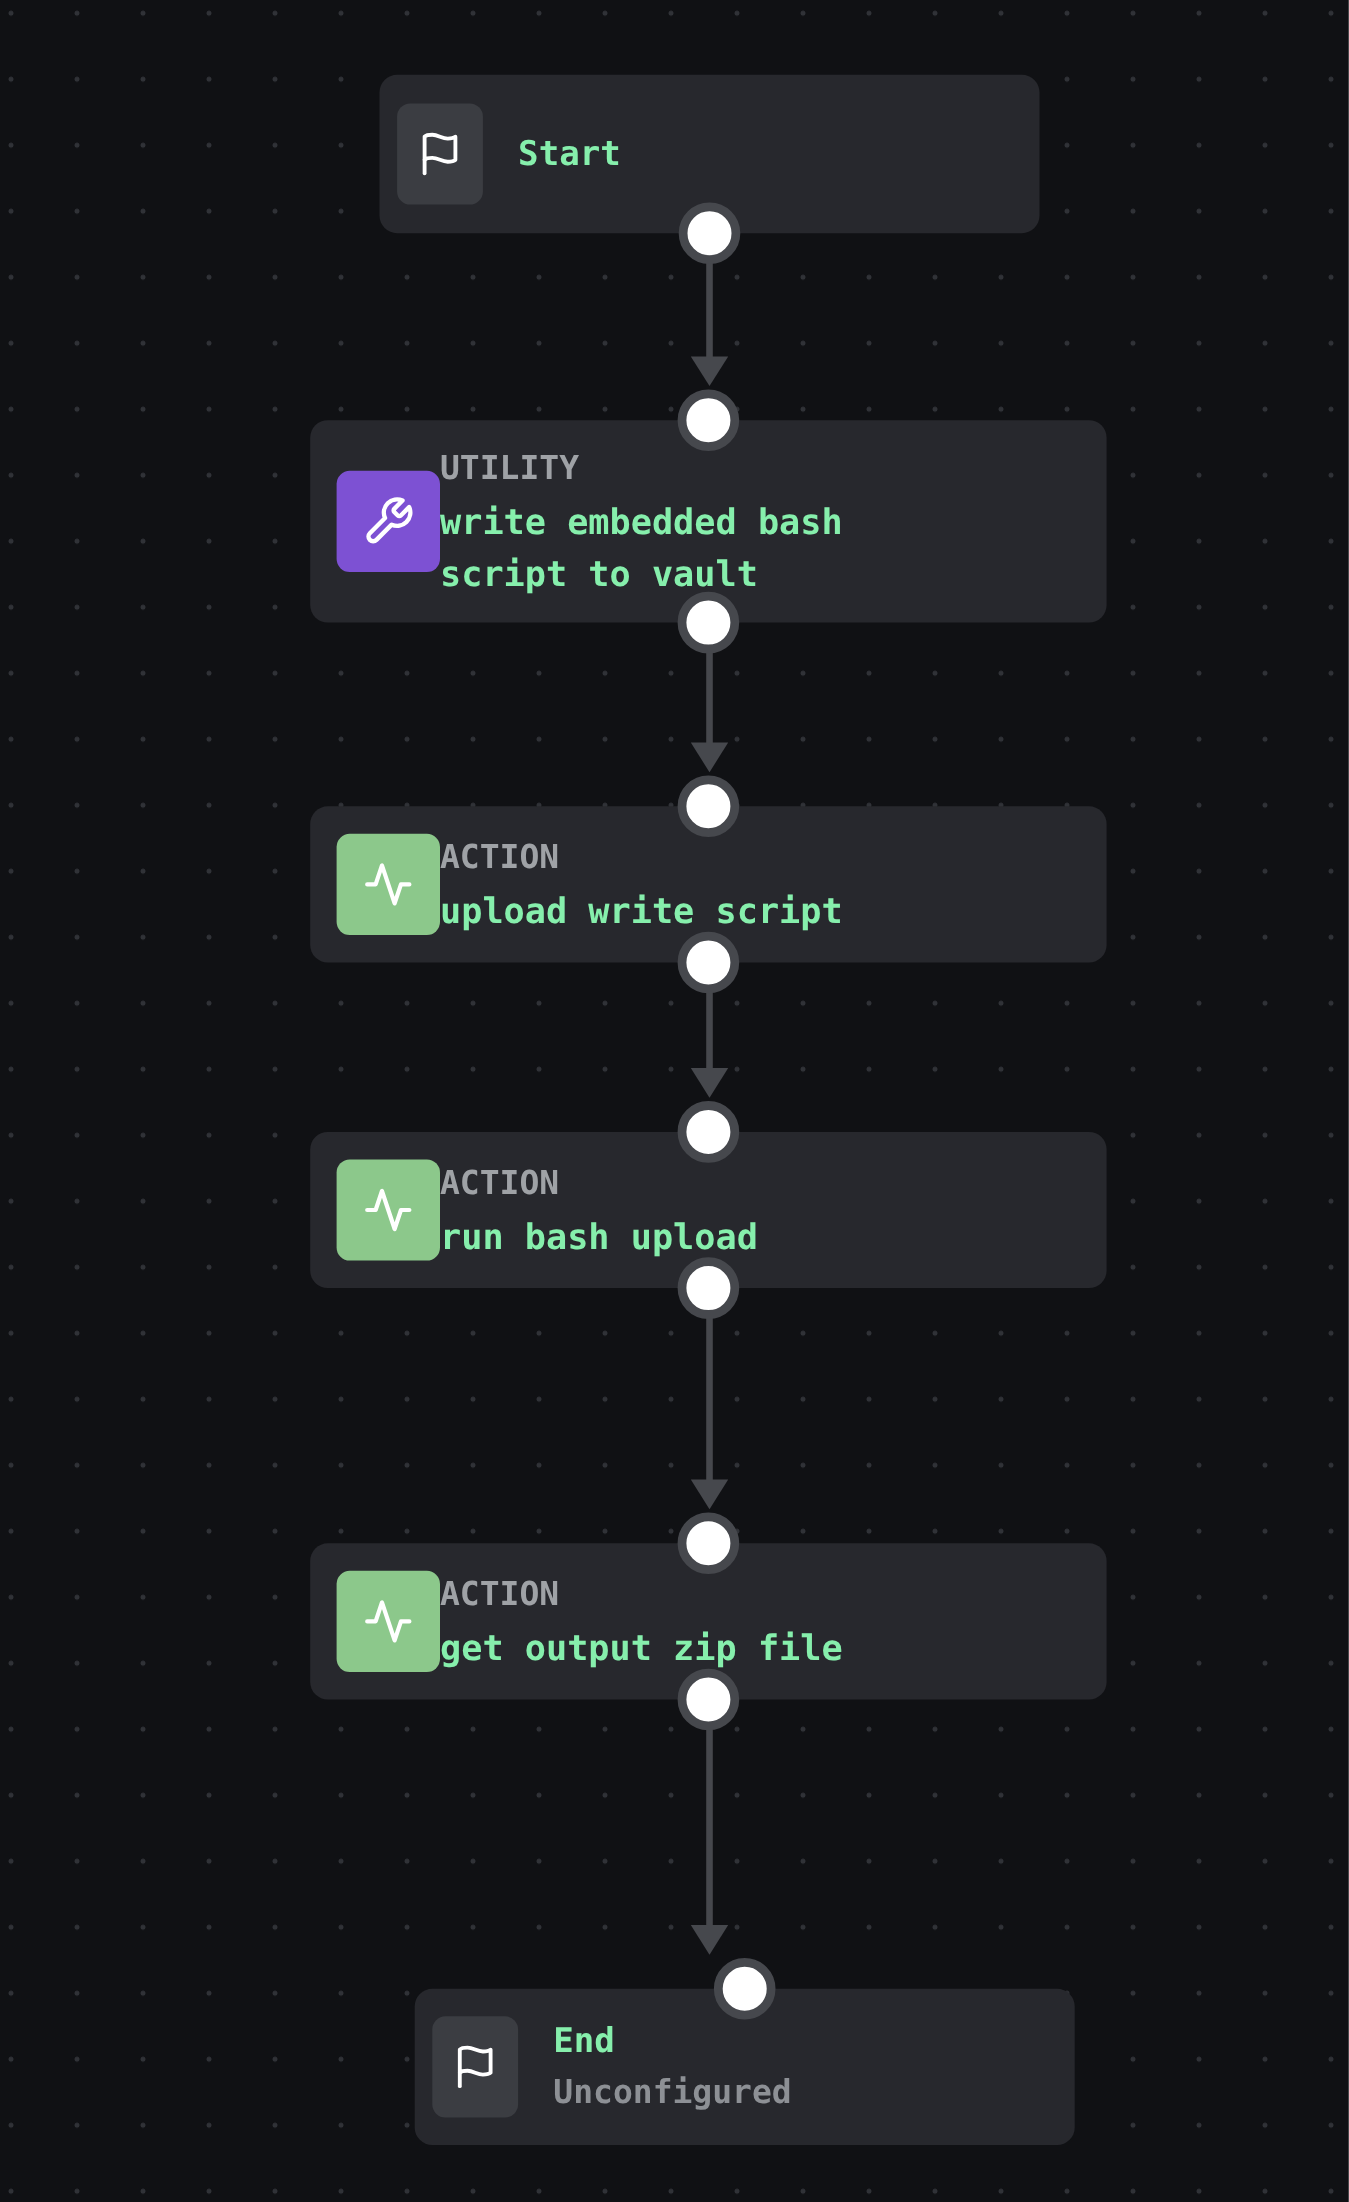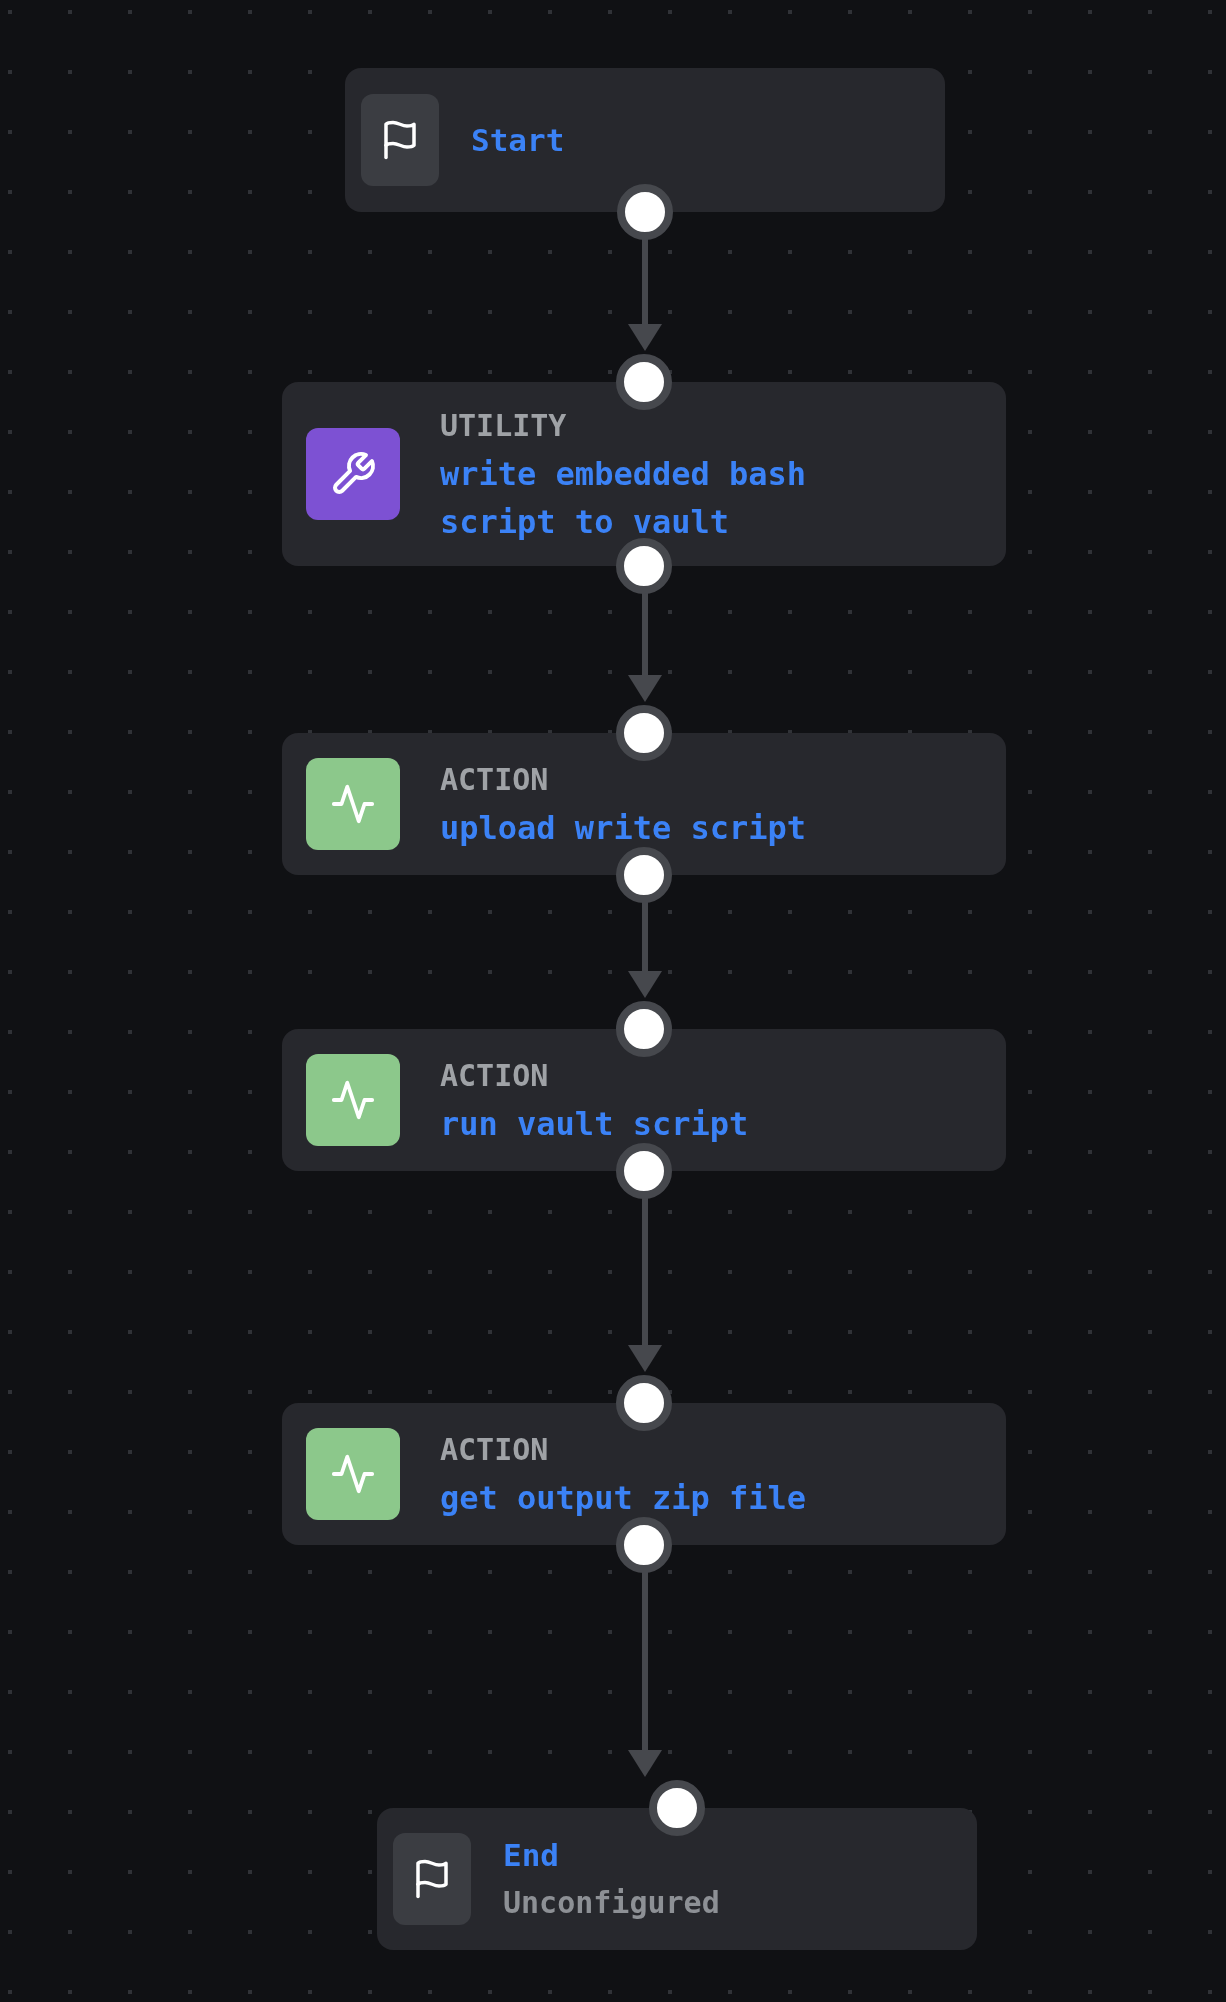--- a/index.html
+++ b/index.html
@@ -37,32 +37,32 @@
   .tile {
     flex: 0 0 auto;
     display: flex;
     align-items: center;
     justify-content: center;
     border-radius: 12px;
   }
   .tile-small { width: 78px;  height: 92px; margin-left: 16px; background: #3b3d42; }
   .tile-big   { width: 94px;  height: 92px; margin-left: 24px; }
 
-  .texts { margin-left: 40px; max-width: 470px; }
+  .texts { max-width: 470px; }
   .n1 .texts, .n6 .texts { margin-left: 32px; }
 
   .kicker {
     color: #9fa2a6;
     font-size: 30px;
     font-weight: bold;
     line-height: 48px;
     white-space: nowrap;
   }
   .title {
-    color: #3b82f6;
+    color: #86efac;
     font-size: 32px;
     font-weight: bold;
     line-height: 48px;
   }
   .title-lg { font-size: 31px; line-height: 48px; white-space: nowrap; }
   .subtitle {
     color: #8d9095;
     font-size: 30px;
     font-weight: bold;
     line-height: 48px;
@@ -184,21 +184,21 @@
   </div>
 
   <div class="node n4">
     <div class="tile tile-big" style="background: rgb(140, 200, 139);">
       <svg width="46" height="46" viewBox="0 0 24 24" fill="none" stroke="#ffffff" stroke-width="2" stroke-linecap="round" stroke-linejoin="round">
         <path d="M22 12h-4l-3 9L9 3l-3 9H2"></path>
       </svg>
     </div>
     <div class="texts">
       <div class="kicker">ACTION</div>
-      <div class="title">run vault script</div>
+      <div class="title">run bash upload</div>
     </div>
     <div class="port port-top"></div>
     <div class="port port-bottom"></div>
   </div>
 
   <div class="node n5">
     <div class="tile tile-big" style="background: rgb(140, 200, 139);">
       <svg width="46" height="46" viewBox="0 0 24 24" fill="none" stroke="#ffffff" stroke-width="2" stroke-linecap="round" stroke-linejoin="round">
         <path d="M22 12h-4l-3 9L9 3l-3 9H2"></path>
       </svg>

